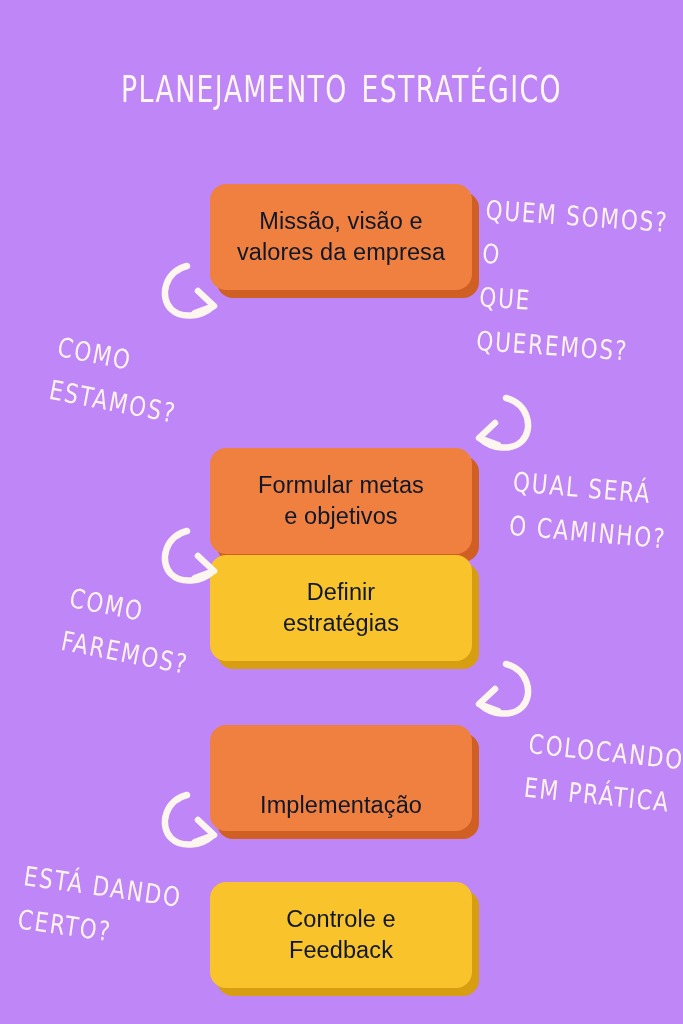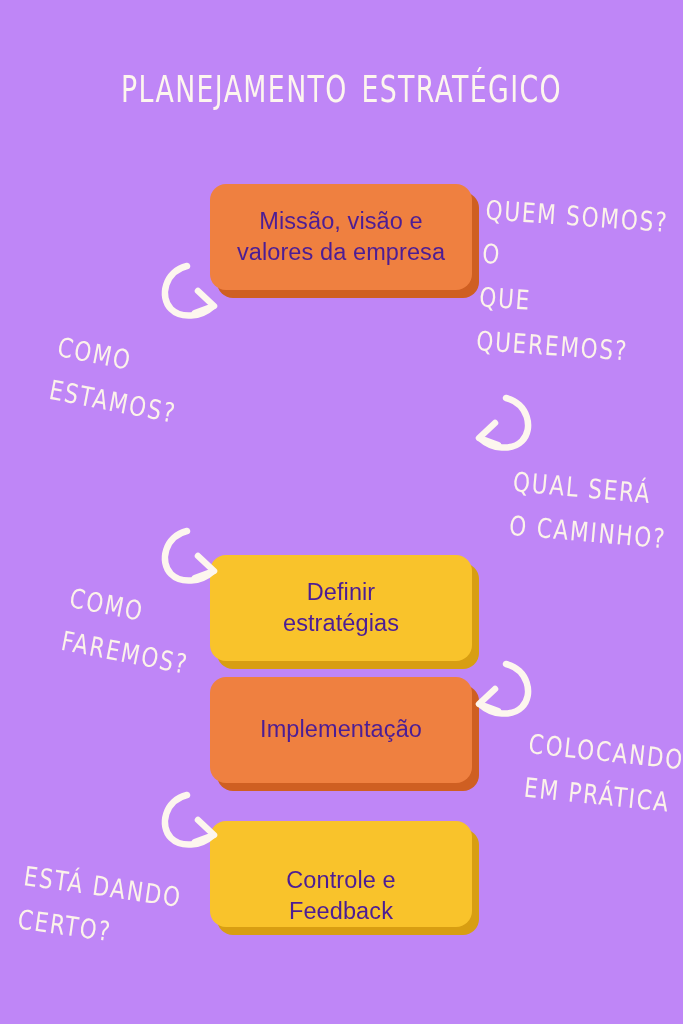--- a/index.html
+++ b/index.html
@@ -46,45 +46,45 @@
   .box {
     position: absolute;
     left: 210px;
     width: 262px;
     height: 106px;
     border-radius: 16px;
     display: flex;
     align-items: center;
     justify-content: center;
     text-align: center;
-    color: #4c1d95;
+    color: #0f172a;
     font-size: 23.5px;
     line-height: 1.33;
     font-weight: 400;
     letter-spacing: 0.1px;
-    padding: 0 14px;
+    padding: 10px 14px;
   }
   .box .box-label { display: block; width: 100%; }
 
   .box.orange {
     background: #ef8040;
     box-shadow: 7px 8px 0 0 #cf5f22;
   }
   .box.yellow {
     background: #f9c32b;
     box-shadow: 7px 8px 0 0 #d89e12;
   }
 
   
   .b1 { top: 184px; }
   .b2 { top: 314px; }
   .b3 { top: 448px; }
   .b4 { top: 555px; }
-  .b5 { top: 677px; }
-  .b6 { top: 821px; align-items: flex-end; }
+  .b5 { top: 725px; align-items: flex-end; }
+  .b6 { top: 882px; }
 
   
   .arrow {
     position: absolute;
     width: 66px;
     height: 62px;
     pointer-events: none;
   }
   .arrow svg { width: 100%; height: 100%; display: block; overflow: visible; }
   .arrow .stroke {
@@ -130,20 +130,24 @@
 <div id="canvas">
 
   <div class="title">Planejamento estratégico</div>
 
   <div class="box orange b1">
     <span class="box-label" style="white-space: pre-line;">Missão, visão e
 valores da empresa</span>
   </div>
 
 
+  <div class="box orange b3">
+    <span class="box-label" style="white-space: pre-line;">Formular metas
+e objetivos</span>
+  </div>
 
   <div class="box yellow b4">
     <span class="box-label" style="white-space: pre-line;">Definir
 estratégias</span>
   </div>
 
   <div class="box orange b5">
     <span class="box-label" style="white-space: pre-line;">Implementação</span>
   </div>
 

